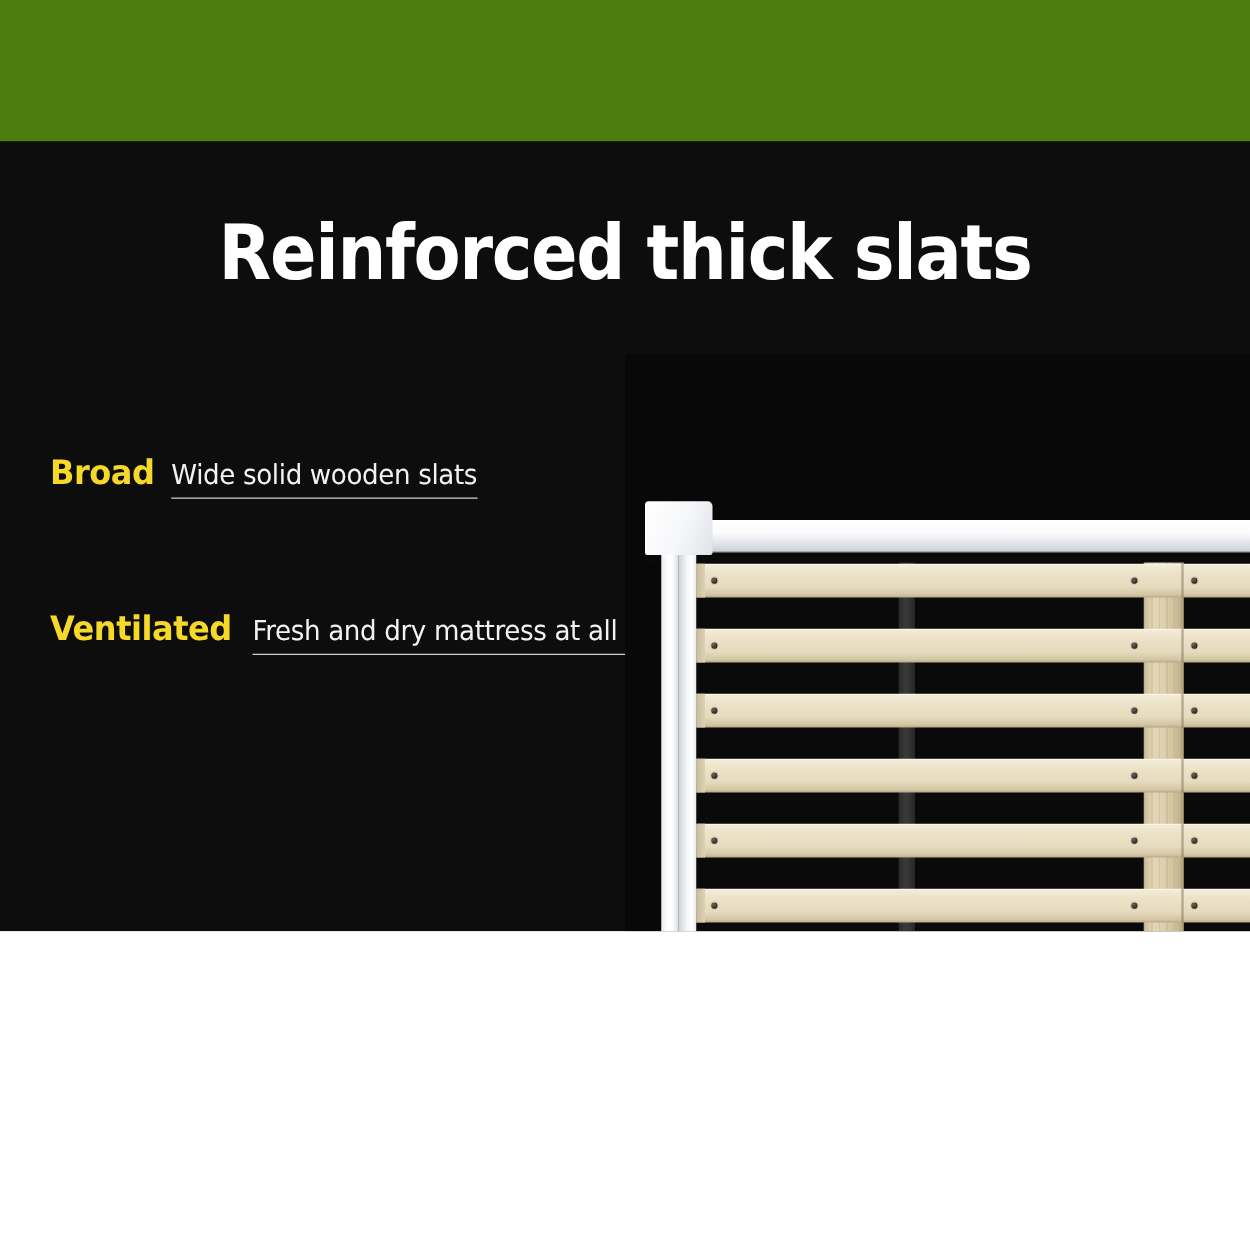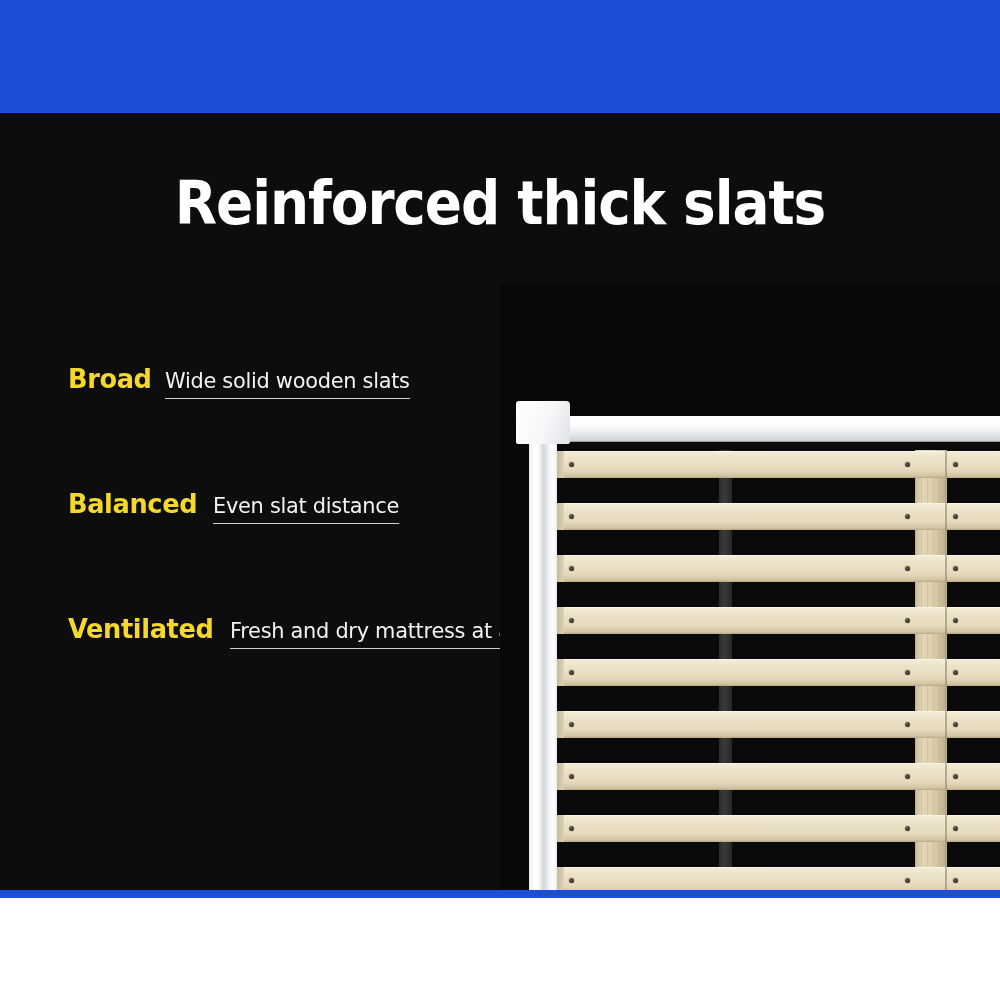--- a/index.html
+++ b/index.html
@@ -9,22 +9,22 @@
     background: #ffffff;
   }
   body {
     font-family: "Liberation Sans", sans-serif;
     -webkit-font-smoothing: antialiased;
   }
 
   #stage {
     position: relative;
     width: 1000px;
-    height: 898px;
-    background: #1d4ed8;
+    height: 745px;
+    background: #4d7c0f;
     overflow: hidden;
   }
 
   
   .panel {
     position: absolute;
     left: 0;
     top: 113px;
     width: 1000px;
     height: 777px;
@@ -46,21 +46,21 @@
     line-height: 1.05;
     letter-spacing: -1.2px;
     transform: scaleX(0.90);
     transform-origin: 50% 50%;
     white-space: nowrap;
   }
 
   
   .features {
     position: absolute;
-    left: 68px;
+    left: 40px;
     top: 250px;
     width: 470px;
   }
   .feature {
     position: relative;
     height: 125px;
   }
   .feature-row {
     display: flex;
     align-items: baseline;
@@ -246,26 +246,20 @@
 
     <div class="features">
 
       <div class="feature">
         <div class="feature-row">
           <span class="feature-key">Broad</span>
           <span class="feature-val">Wide solid wooden slats</span>
         </div>
       </div>
 
-      <div class="feature">
-        <div class="feature-row">
-          <span class="feature-key">Balanced</span>
-          <span class="feature-val">Even slat distance</span>
-        </div>
-      </div>
 
 
       <div class="feature">
         <div class="feature-row">
           <span class="feature-key">Ventilated</span>
           <span class="feature-val">Fresh and dry mattress at all times</span>
         </div>
       </div>
 
     </div>

